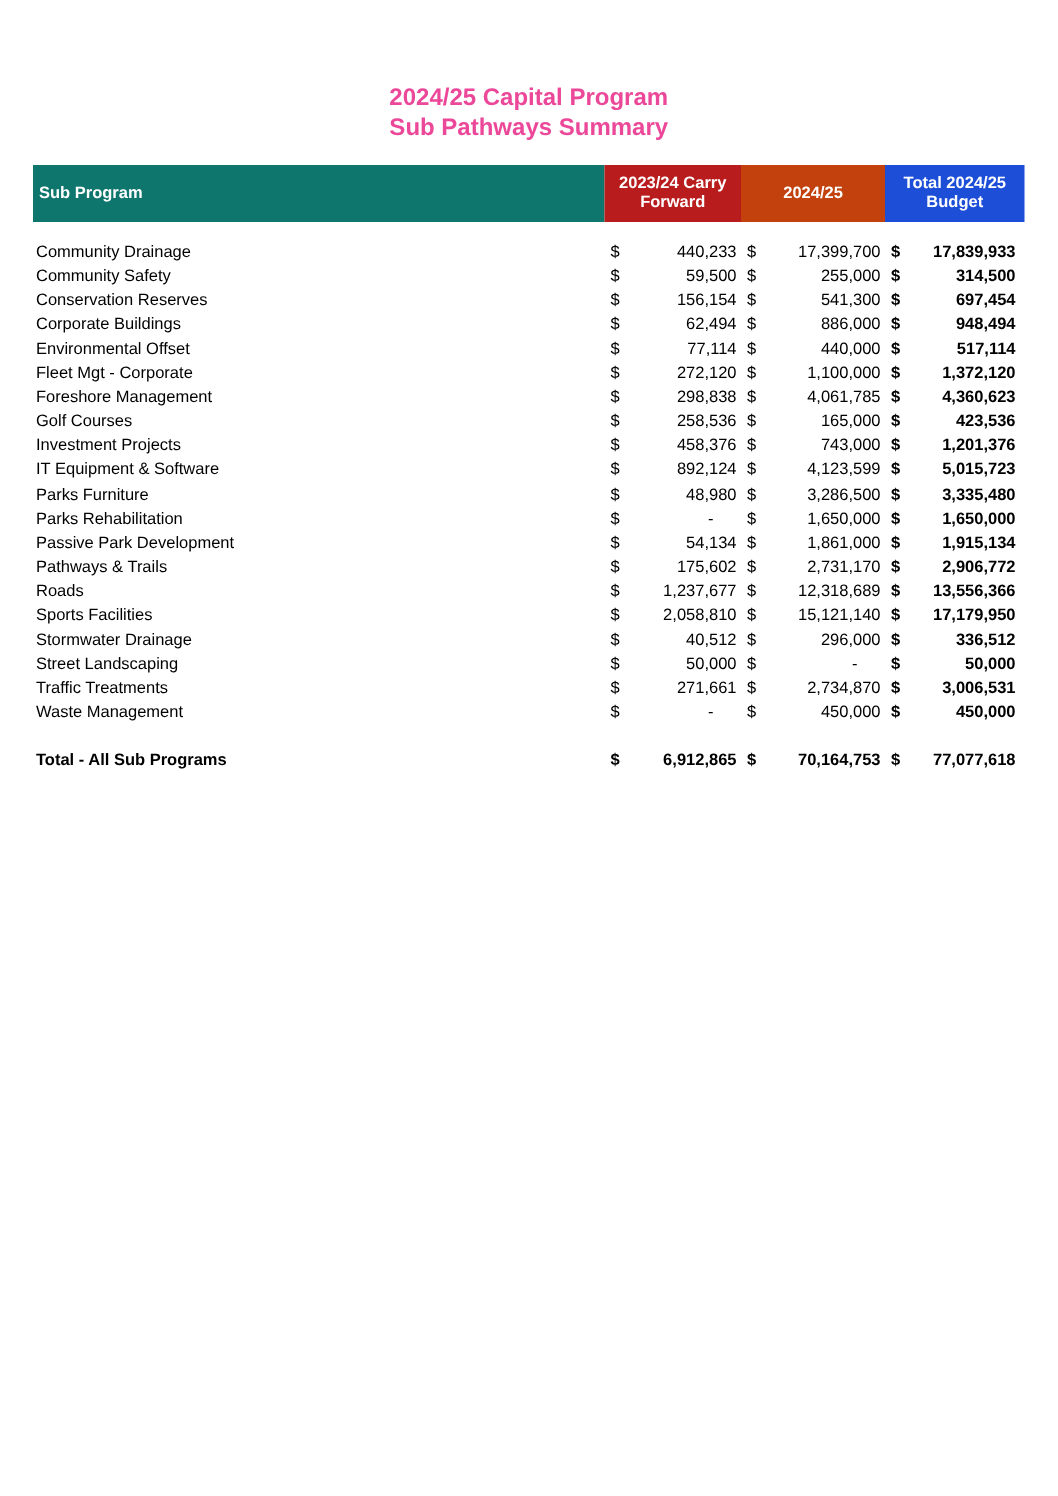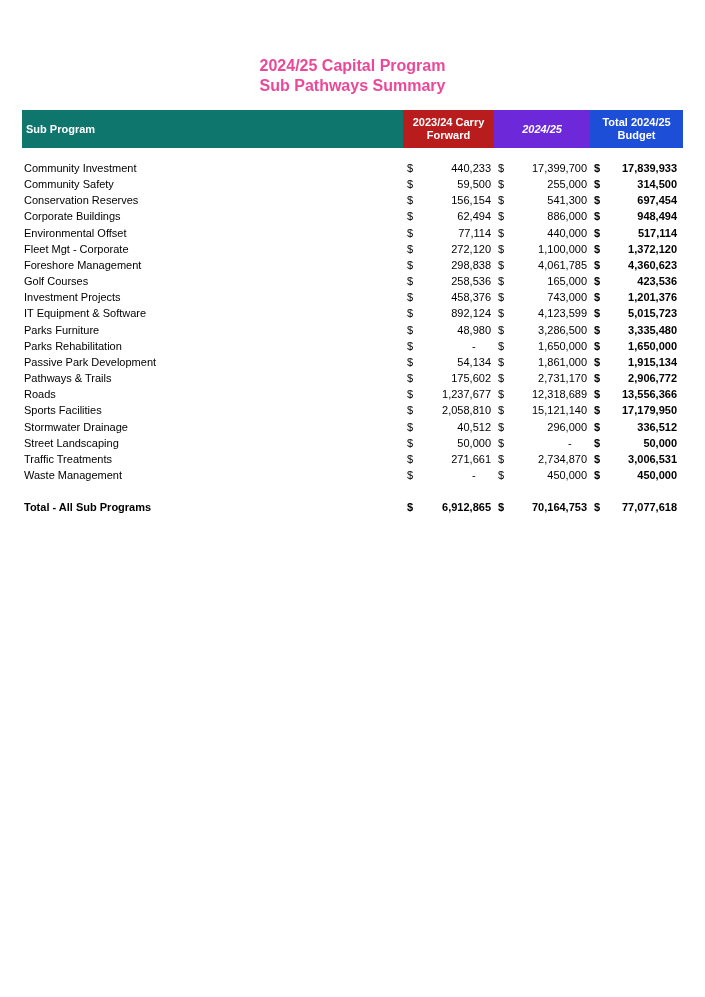--- a/index.html
+++ b/index.html
@@ -101,33 +101,33 @@
         <col class="c-val1">
       <col class="c-cur2">
         <col class="c-val2">
         <col class="c-cur3">
         <col class="c-val3">
     </colgroup>
     <thead>
       <tr>
         <th class="th-left" style="background: #0f766e; color: rgb(255, 255, 255);">Sub Program</th>
         <th class="th-center" colspan="2" style="background: #b91c1c; color: rgb(255, 255, 255);">2023/24 Carry Forward</th>
-        <th class="th-center" colspan="2" style="background: #6d28d9; color: rgb(255, 255, 255); font-style: italic;">2024/25</th>
+        <th class="th-center" colspan="2" style="background: #c2410c; color: rgb(255, 255, 255);">2024/25</th>
         <th class="th-center" colspan="2" style="background: #1d4ed8; color: rgb(255, 255, 255);">Total 2024/25 Budget</th>
       </tr>
     </thead>
     <tbody>
       <tr class="spacer-top">
           <td colspan="7"></td>
         </tr>
     </tbody>
     <tbody id="rows-body">
 
   <tr>
-    <td class="name">Community Investment</td>
+    <td class="name">Community Drainage</td>
     <td class="cur">$</td>
     <td class="val">440,233</td>
     <td class="cur">$</td>
     <td class="val">17,399,700</td>
     <td class="cur bold">$</td>
     <td class="val last bold">17,839,933</td>
   </tr>
 
   <tr>
     <td class="name">Community Safety</td>

